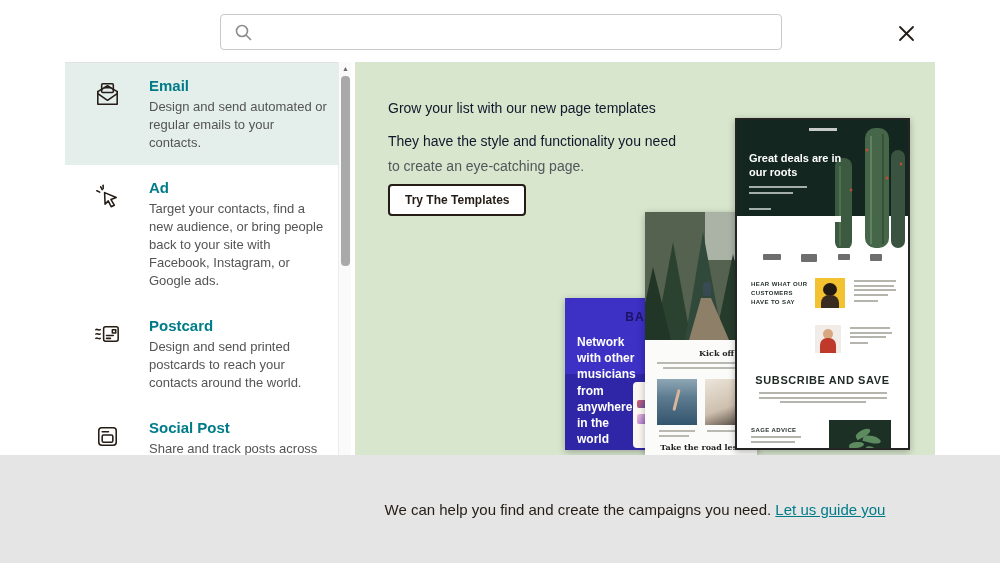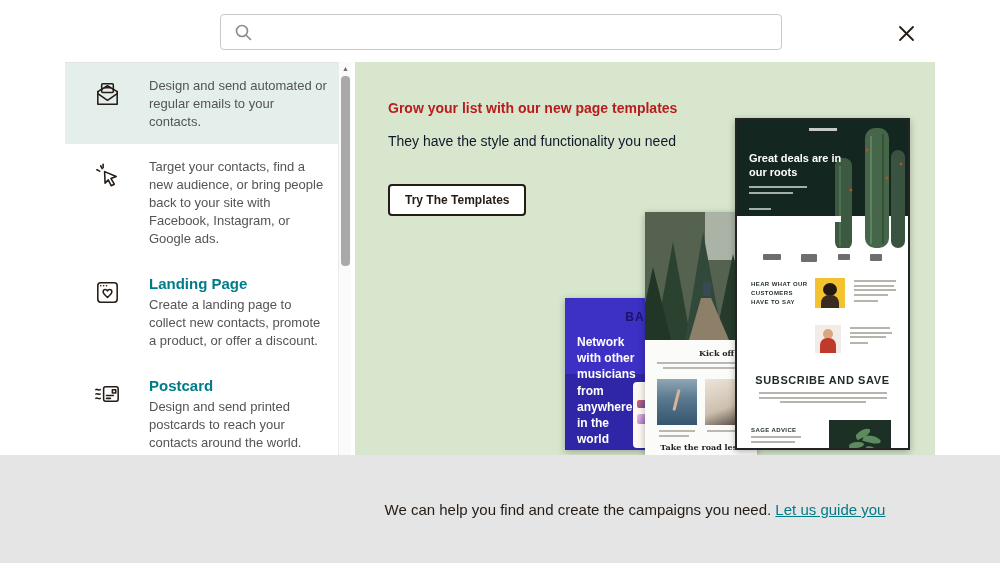--- a/index.html
+++ b/index.html
@@ -35,21 +35,21 @@
              background:#fafafa; border-left:1px solid #ececec; }
   .vscroll .arr { position:absolute; left:0; width:13px; height:14px; color:#6b6b6b;
                   font-size:7px; text-align:center; line-height:14px; cursor:pointer; }
   .vscroll .arr.down { bottom:0; }
   .vscroll .thumb { position:absolute; left:2px; top:14px; width:9px; height:190px;
                     background:#a9a9a9; border-radius:4px; cursor:pointer; }
 
   
   .panel { position:absolute; left:355px; top:62px; width:580px; height:393px;
            background:#d8e6cd; overflow:hidden; }
-  .promo-head { position:absolute; left:33px; top:38px; font-size:14px; font-weight:bold; color:#b91c1c;text-align:center; }
+  .promo-head { position:absolute; left:33px; top:38px; font-size:14px; font-weight:normal; color:#0f172a;text-align:center; }
   .promo-l1 { position:absolute; left:33px; top:71px; font-size:14px; color:#0f172a; }
   .promo-l2 { position:absolute; left:33px; top:96px; font-size:14px; color:#51575a; }
   .try-btn { position:absolute; left:33px; top:122px; background:#fff; border:2px solid #241c15;
              border-radius:4px; font-size:12px; font-weight:bold; color:#241c15;
              padding:7px 15px; cursor:pointer; font-family:"Liberation Sans", sans-serif; }
 
   
   .card { position:absolute; box-shadow:0 2px 7px rgba(0,0,0,.28); overflow:hidden; }
 
   .band-card { left:210px; top:236px; width:93px; height:152px; background:#3c30c5; z-index:1; }
@@ -145,53 +145,40 @@
     <span class="cat-icon">
       <svg viewBox="0 0 32 32">
         <rect x="10" y="5" width="12" height="9" rx="1" fill="#e4efec"></rect>
         <line x1="13" y1="9" x2="19" y2="9"></line>
         <path d="M6 13 L16 7 L26 13"></path>
         <path d="M6 13 V26 H26 V13"></path>
         <path d="M6 15 L16 22 L26 15"></path>
       </svg>
     </span>
     <span class="cat-text">
+      <div class="cat-title">Email</div>
       <div class="cat-desc">Design and send automated or regular emails to your contacts.</div>
     </span>
   </div>
 
   <div class="cat-item">
     <span class="cat-icon">
       <svg viewBox="0 0 32 32">
         <path d="M13 12 L25 17 L19.5 19 L23 25 L19.8 26.6 L16.8 20.5 L13.5 24 Z"></path>
         <line x1="9" y1="6" x2="10.5" y2="9"></line>
         <line x1="5" y1="10" x2="8" y2="11.5"></line>
         <line x1="11.5" y1="4.5" x2="11.5" y2="8"></line>
       </svg>
     </span>
     <span class="cat-text">
+      <div class="cat-title">Ad</div>
       <div class="cat-desc">Target your contacts, find a new audience, or bring people back to your site with Facebook, Instagram, or Google ads.</div>
     </span>
   </div>
 
-  <div class="cat-item">
-    <span class="cat-icon">
-      <svg viewBox="0 0 32 32">
-        <rect x="6" y="6" width="20" height="20" rx="3"></rect>
-        <line x1="9" y1="9" x2="9.1" y2="9"></line>
-        <line x1="12" y1="9" x2="12.1" y2="9"></line>
-        <line x1="15" y1="9" x2="15.1" y2="9"></line>
-        <path d="M16 21 C13 18.6 11.5 17 11.5 15.3 C11.5 14 12.5 13 13.8 13 C14.8 13 15.6 13.6 16 14.4 C16.4 13.6 17.2 13 18.2 13 C19.5 13 20.5 14 20.5 15.3 C20.5 17 19 18.6 16 21 Z"></path>
-      </svg>
-    </span>
-    <span class="cat-text">
-      <div class="cat-title">Landing Page</div>
-      <div class="cat-desc">Create a landing page to collect new contacts, promote a product, or offer a discount.</div>
-    </span>
-  </div>
 
   <div class="cat-item">
     <span class="cat-icon">
       <svg viewBox="0 0 32 32">
         <rect x="12" y="8" width="15" height="15" rx="2"></rect>
         <rect x="21" y="11" width="3.5" height="3.5"></rect>
         <line x1="15" y1="17" x2="22" y2="17"></line>
         <line x1="15" y1="20" x2="19" y2="20"></line>
         <path d="M4 11 c1.5 -1.2 3 1.2 4.5 0"></path>
         <path d="M4 15.5 c1.5 -1.2 3 1.2 4.5 0"></path>
@@ -222,20 +209,21 @@
 
 <div class="vscroll">
   <div class="arr up" style="top:0;">▲</div>
   <div class="thumb"></div>
   <div class="arr down">▼</div>
 </div>
 
 <div class="panel">
   <div class="promo-head">Grow your list with our new page templates</div>
   <div class="promo-l1">They have the style and functionality you need</div>
+  <div class="promo-l2">to create an eye-catching page.</div>
   <button class="try-btn">Try The Templates</button>
 
   <div class="card band-card">
     <div class="band-logo">BAND</div>
     <div class="band-bottom"></div>
     <div class="band-text">Network with other musicians from anywhere in the world</div>
     <div class="band-phone">
       <div class="app1"></div>
         <div class="app2"></div>
     </div>

